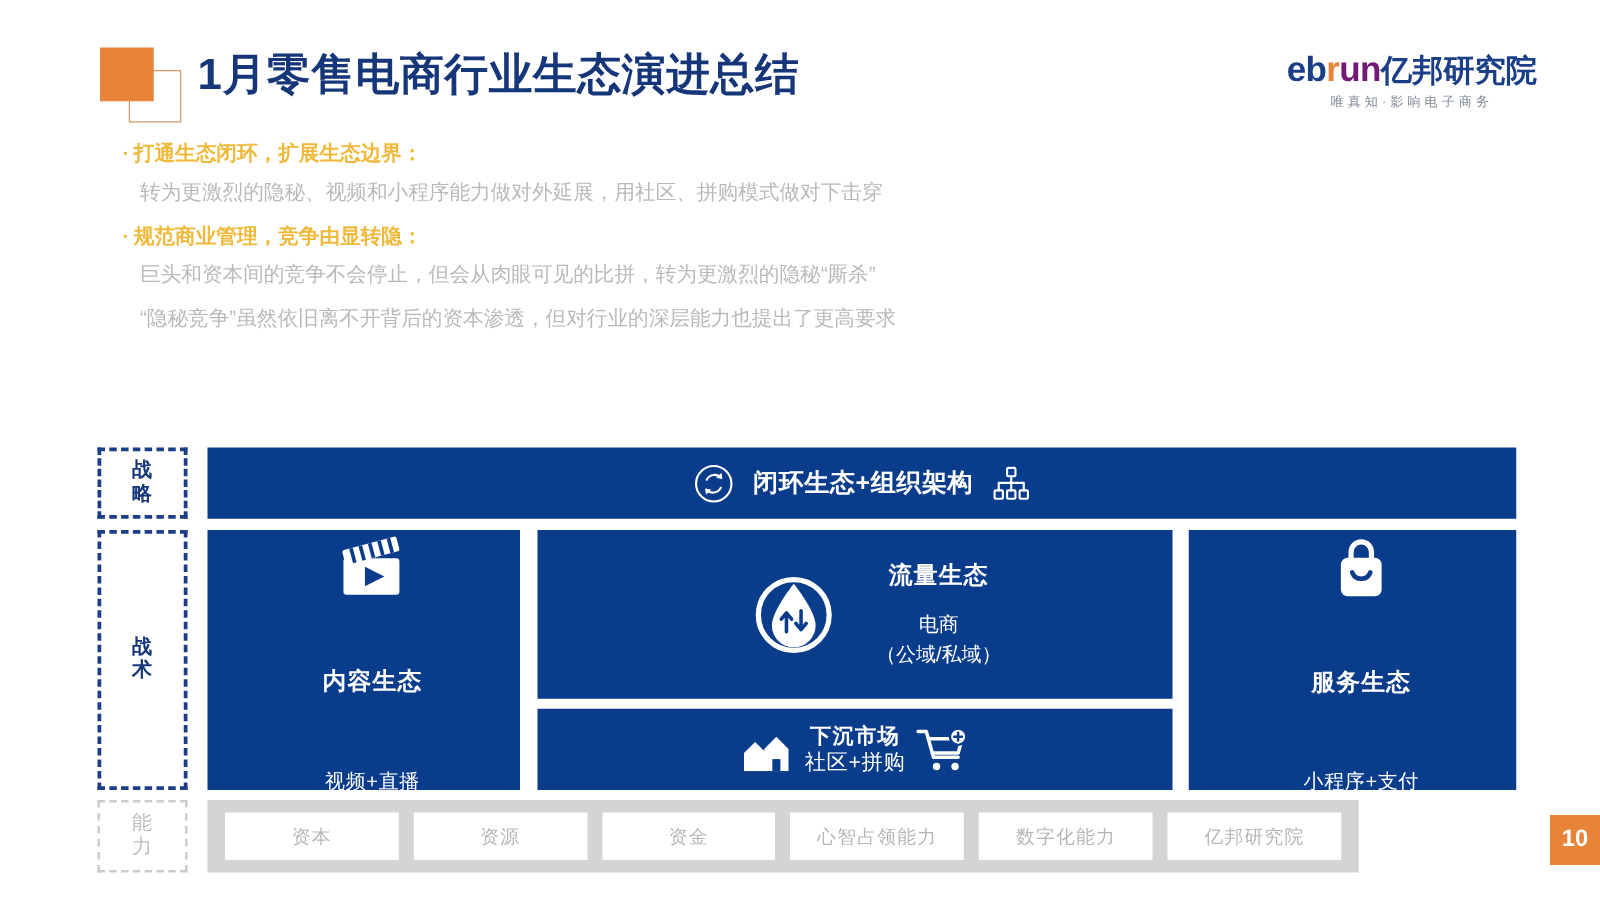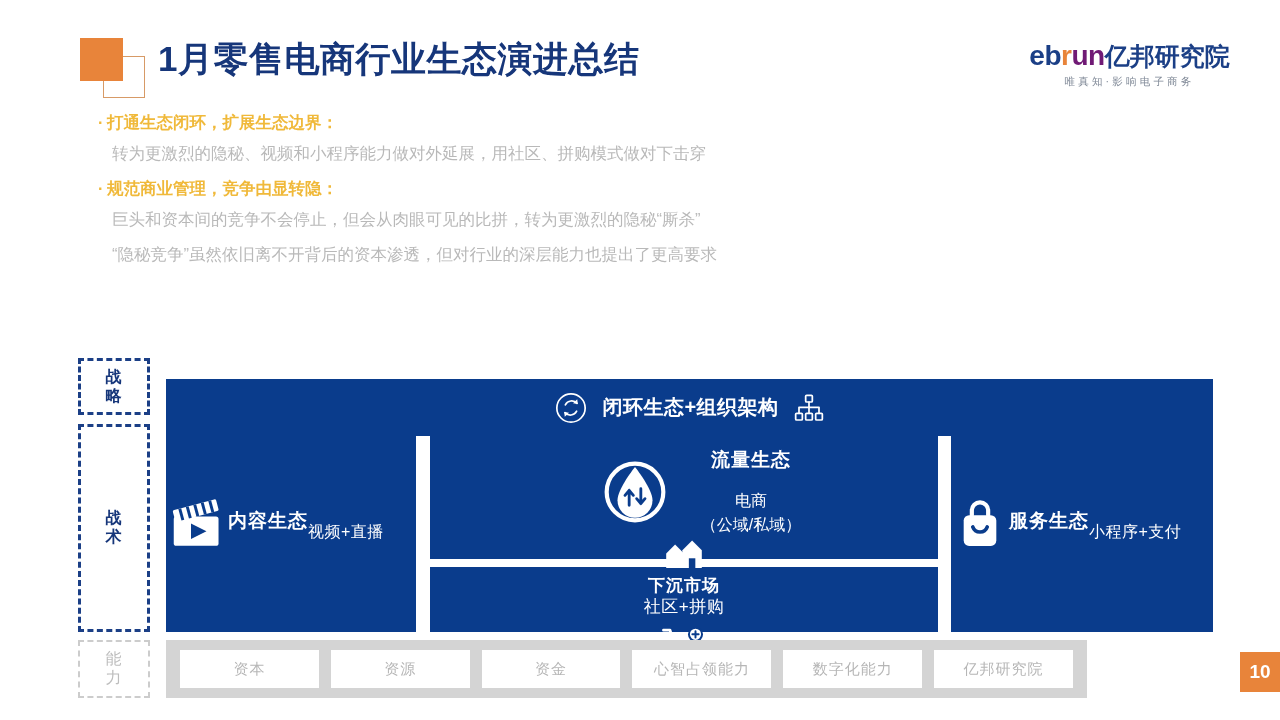--- a/index.html
+++ b/index.html
@@ -154,21 +154,20 @@
 
   .strategy-bar {
     position: absolute;
     left: 88px; top: 6px;
     width: 1047px; height: 57px;
     background: #0a3c8c;
     display: flex;
     align-items: center;
     justify-content: center;
     gap: 14px;
-    margin-top: 21px;
   }
   .strategy-bar .sb-text {
     color: #ffffff;
     font-size: 20px;
     font-weight: 700;
     letter-spacing: 0.5px;
   }
 
   .card {
     position: absolute;
@@ -177,24 +176,25 @@
     color: #ffffff;
   }
   .card-left   { left: 88px;  top: 72px; width: 250px;  height: 208px; }
   .card-right  { left: 873px; top: 72px; width: 262px;  height: 208px; }
   .card-mid-top{ left: 352px; top: 72px; width: 508px;  height: 135px; }
   .card-mid-bot{ left: 352px; top: 215px; width: 508px; height: 65px; }
 
   .side-card-inner {
     height: 100%;
     display: flex;
-    flex-direction: row;
-    align-items: center;
-    justify-content: flex-start;
+    flex-direction: column;
+    align-items: center;
+    justify-content: space-between;
     padding-top: 4px;
+    margin-left: 14px;
   }
   .sc-icon { margin-bottom: 12px; }
   .sc-title {
     font-size: 19px;
     font-weight: 700;
     letter-spacing: 1px;
     margin-bottom: 22px;
   }
   .sc-sub {
     font-size: 16px;
@@ -219,21 +219,20 @@
   }
   .mt-l1 { font-size: 16px; line-height: 1.5; }
   .mt-l2 { font-size: 16px; line-height: 1.5; }
 
   .midbot-inner {
     height: 100%;
     display: flex;
     align-items: center;
     justify-content: center;
     gap: 8px;
-    flex-direction: column;
   }
   .mb-stack { text-align: center; line-height: 1.22; }
   .mb-t1 { font-size: 17px; font-weight: 700; letter-spacing: 1px; }
   .mb-t2 { font-size: 17px; font-weight: 400; letter-spacing: 0.5px; }
 
   
   .cap-strip {
     position: absolute;
     left: 88px; top: 288px;
     width: 921px; height: 58px;

